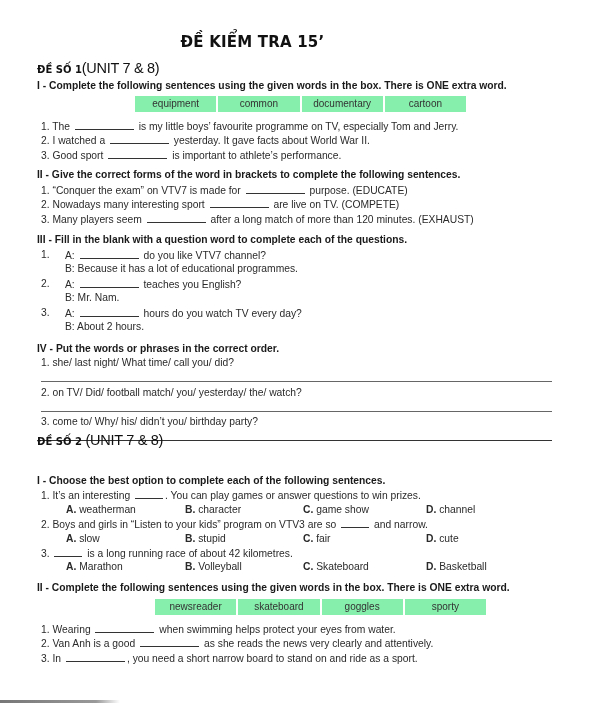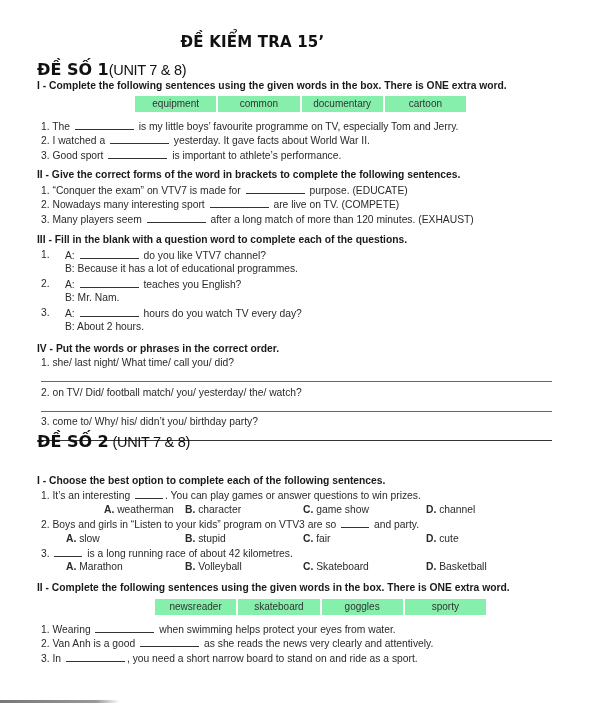--- a/index.html
+++ b/index.html
@@ -7,21 +7,21 @@
     width: 600px; height: 704px; position: relative; overflow: hidden;
     font-family: "Liberation Sans", sans-serif; color: #2a2a2a;
   }
   .abs { position: absolute; white-space: nowrap; }
   .title {
     left: 0; width: 505px; text-align: center; top: 33px;
     font-family: "DejaVu Sans", sans-serif; font-weight: bold; font-size: 15px;
     color: #111; letter-spacing: 0.2px;
   }
   .de-heading { left: 37px; font-size: 14px; color: #111; }
-  .de-heading .b { font-family: "DejaVu Sans", sans-serif; font-weight: bold; font-size: 16px; }
+  .de-heading .b { font-family: "DejaVu Sans", sans-serif; font-weight: bold; font-size: 10px; }
   .de-heading .u { font-family: "Liberation Sans", sans-serif; font-weight: normal; font-size: 14.5px; letter-spacing: -0.3px; }
   .sec { left: 37px; font-weight: bold; font-size: 10.3px; color: #1a1a1a; }
   .line { left: 41px; font-size: 10.3px; color: #2a2a2a; }
   .blank { display: inline-block; border-bottom: 1px solid #333; width: 59px; height: 9px; margin: 0 2px; vertical-align: baseline; }
   .blank.short { width: 28px; }
   .wordbox { position: absolute; left: 135px; width: 331px; height: 16px; display: flex; gap: 2px; }
   .wordbox .cell {
     flex: 1; background: #86efac; font-size: 10px; color: #333;
     text-align: center; line-height: 16px;
   }
@@ -103,27 +103,27 @@
 
 <div class="abs de-heading" style="top:432px;text-align:right;">
   <span class="b">ĐỀ SỐ 2</span><span class="u"> (UNIT 7 &amp; 8)</span>
 </div>
 
 <div class="abs sec" style="top:475px;">I - Choose the best option to complete each of the following sentences.</div>
 
 <div class="abs line" style="top:489px;">
   <span>1. It’s an interesting </span><span class="blank short"></span><span>. You can play games or answer questions to win prizes.</span>
 </div>
-<div class="abs opt" style="top:504px; left:66px;margin-left:38px;"><b>A.</b><span> weatherman</span></div>
+<div class="abs opt" style="top:504px; left:66px;"><b>A.</b><span> weatherman</span></div>
 <div class="abs opt" style="top:504px; left:185px;"><b>B.</b><span> character</span></div>
 <div class="abs opt" style="top:504px; left:303px;"><b>C.</b><span> game show</span></div>
 <div class="abs opt" style="top:504px; left:426px;"><b>D.</b><span> channel</span></div>
 
 <div class="abs line" style="top:518px;">
-  <span>2. Boys and girls in “Listen to your kids” program on VTV3 are so </span><span class="blank short"></span><span> and party.</span>
+  <span>2. Boys and girls in “Listen to your kids” program on VTV3 are so </span><span class="blank short"></span><span> and narrow.</span>
 </div>
 <div class="abs opt" style="top:533px; left:66px;"><b>A.</b><span> slow</span></div>
 <div class="abs opt" style="top:533px; left:185px;"><b>B.</b><span> stupid</span></div>
 <div class="abs opt" style="top:533px; left:303px;"><b>C.</b><span> fair</span></div>
 <div class="abs opt" style="top:533px; left:426px;"><b>D.</b><span> cute</span></div>
 
 <div class="abs line" style="top:547px;">
   <span>3. </span><span class="blank short"></span><span> is a long running race of about 42 kilometres.</span>
 </div>
 <div class="abs opt" style="top:561px; left:66px;"><b>A.</b><span> Marathon</span></div>

